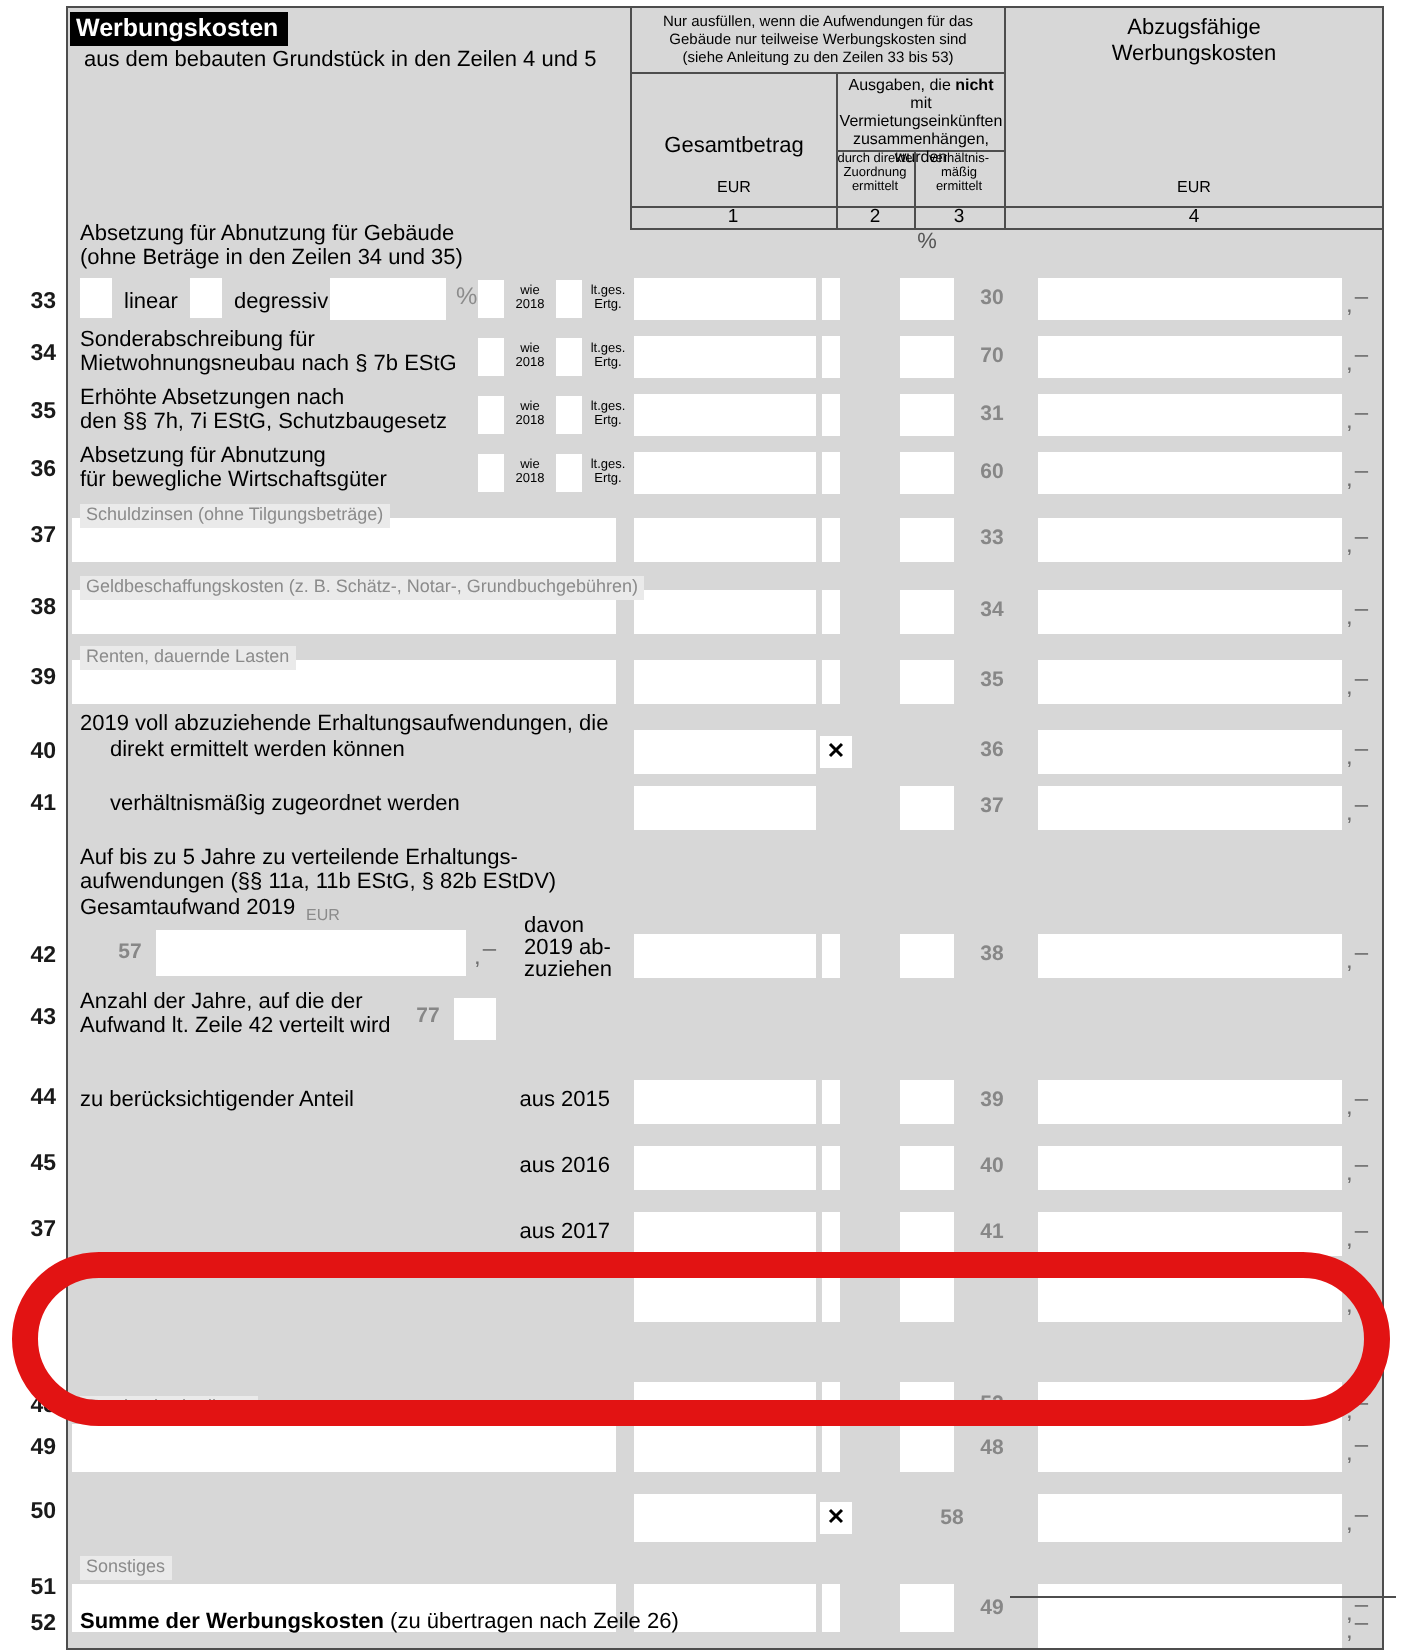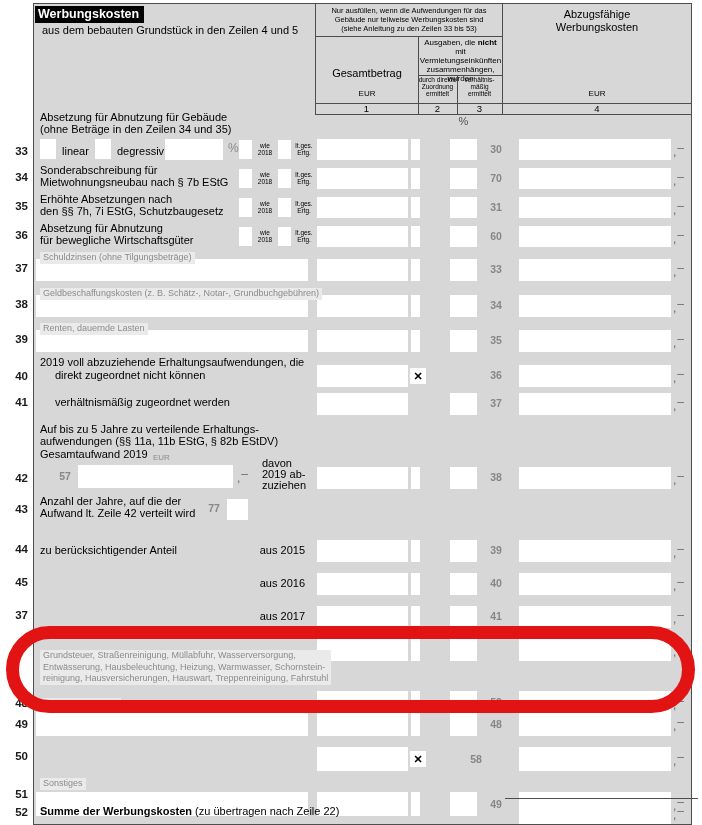--- a/index.html
+++ b/index.html
@@ -178,21 +178,21 @@
   <div class="in" style="left:36px;top:330px;width:272px;height:22px"></div>
   <div class="in" style="left:317px;top:330px;width:91px;height:22px"></div>
   <div class="cb" style="left:411px;top:330px;width:9px;height:22px"></div>
   <div class="in" style="left:450px;top:330px;width:27px;height:22px"></div>
   <div class="code" style="left:483px;top:334px">35</div>
   <div class="in" style="left:519px;top:330px;width:152px;height:22px"></div>
   <div class="dec" style="left:673px;top:337px"><span>,</span><span class="dash">–</span></div>
 
   <div class="rn" style="top:370px">40</div>
   <div class="t" style="left:40px;top:357px">2019 voll abzuziehende Erhaltungsaufwendungen, die</div>
-  <div class="t" style="left:55px;top:370px">direkt zugeordnet nicht können</div>
+  <div class="t" style="left:55px;top:370px">direkt ermittelt werden können</div>
   <div class="in" style="left:317px;top:365px;width:91px;height:22px"></div>
   <div class="cb" style="left:410px;top:368px;width:16px;height:16px">
       <span class="xmark">✕</span>
     </div>
   <div class="code" style="left:483px;top:369px">36</div>
   <div class="in" style="left:519px;top:365px;width:152px;height:22px"></div>
   <div class="dec" style="left:673px;top:372px"><span>,</span><span class="dash">–</span></div>
 
   <div class="rn" style="top:396px">41</div>
   <div class="t" style="left:55px;top:397px">verhältnismäßig zugeordnet werden</div>
@@ -255,32 +255,29 @@
   <div class="in" style="left:519px;top:606px;width:152px;height:22px"></div>
   <div class="dec" style="left:673px;top:613px"><span>,</span><span class="dash">–</span></div>
 
   <div class="in" style="left:317px;top:639px;width:91px;height:22px"></div>
   <div class="cb" style="left:411px;top:639px;width:9px;height:22px"></div>
   <div class="in" style="left:450px;top:639px;width:27px;height:22px"></div>
   <div class="in" style="left:519px;top:639px;width:152px;height:22px"></div>
   <div class="dec" style="left:673px;top:646px"><span>,</span><span class="dash">–</span></div>
 
   <div class="rn" style="top:697px">48</div>
-  <div class="tag" style="left:40px;top:650px">Grundsteuer, Straßenreinigung, Müllabfuhr, Wasserversorgung,
-Entwässerung, Hausbeleuchtung, Heizung, Warmwasser, Schornstein-
-reinigung, Hausversicherungen, Hauswart, Treppenreinigung, Fahrstuhl</div>
   <div class="in" style="left:317px;top:691px;width:91px;height:23px"></div>
   <div class="cb" style="left:411px;top:691px;width:9px;height:23px"></div>
   <div class="in" style="left:450px;top:691px;width:27px;height:23px"></div>
   <div class="code" style="left:483px;top:696px">52</div>
   <div class="in" style="left:519px;top:691px;width:152px;height:23px"></div>
   <div class="dec" style="left:673px;top:699px"><span>,</span><span class="dash">–</span></div>
 
   <div class="rn" style="top:718px">49</div>
-  <div class="tag" style="left:40px;top:698px">Wasserversorgung</div>
+  <div class="tag" style="left:40px;top:698px">Sonderabschreibung</div>
   <div class="in" style="left:36px;top:712px;width:272px;height:24px"></div>
   <div class="in" style="left:317px;top:712px;width:91px;height:24px"></div>
   <div class="cb" style="left:411px;top:712px;width:9px;height:24px"></div>
   <div class="in" style="left:450px;top:712px;width:27px;height:24px"></div>
   <div class="code" style="left:483px;top:718px">48</div>
   <div class="in" style="left:519px;top:712px;width:152px;height:24px"></div>
   <div class="dec" style="left:673px;top:720px"><span>,</span><span class="dash">–</span></div>
 
   <div class="rn" style="top:750px">50</div>
   <div class="in" style="left:317px;top:747px;width:91px;height:24px"></div>
@@ -296,19 +293,19 @@
   <div class="in" style="left:36px;top:792px;width:272px;height:24px"></div>
   <div class="in" style="left:317px;top:792px;width:91px;height:24px"></div>
   <div class="cb" style="left:411px;top:792px;width:9px;height:24px"></div>
   <div class="in" style="left:450px;top:792px;width:27px;height:24px"></div>
   <div class="code" style="left:483px;top:798px">49</div>
   <div class="in" style="left:519px;top:792px;width:152px;height:24px"></div>
   <div class="dec" style="left:673px;top:800px"><span>,</span><span class="dash">–</span></div>
 
   <div class="ln" style="left:505px;top:798px;width:193px;height:1px"></div>
   <div class="rn" style="top:806px">52</div>
-  <div class="t" style="left:40px;top:806px"><span class="b">Summe der Werbungskosten</span><span> (zu übertragen nach Zeile 22)</span></div>
+  <div class="t" style="left:40px;top:806px"><span class="b">Summe der Werbungskosten</span><span> (zu übertragen nach Zeile 26)</span></div>
   <div class="in" style="left:519px;top:802px;width:152px;height:22px"></div>
   <div class="dec" style="left:673px;top:809px"><span>,</span><span class="dash">–</span></div>
 
   <div class="redring"></div>
 
 </div>
 
 </body></html>

